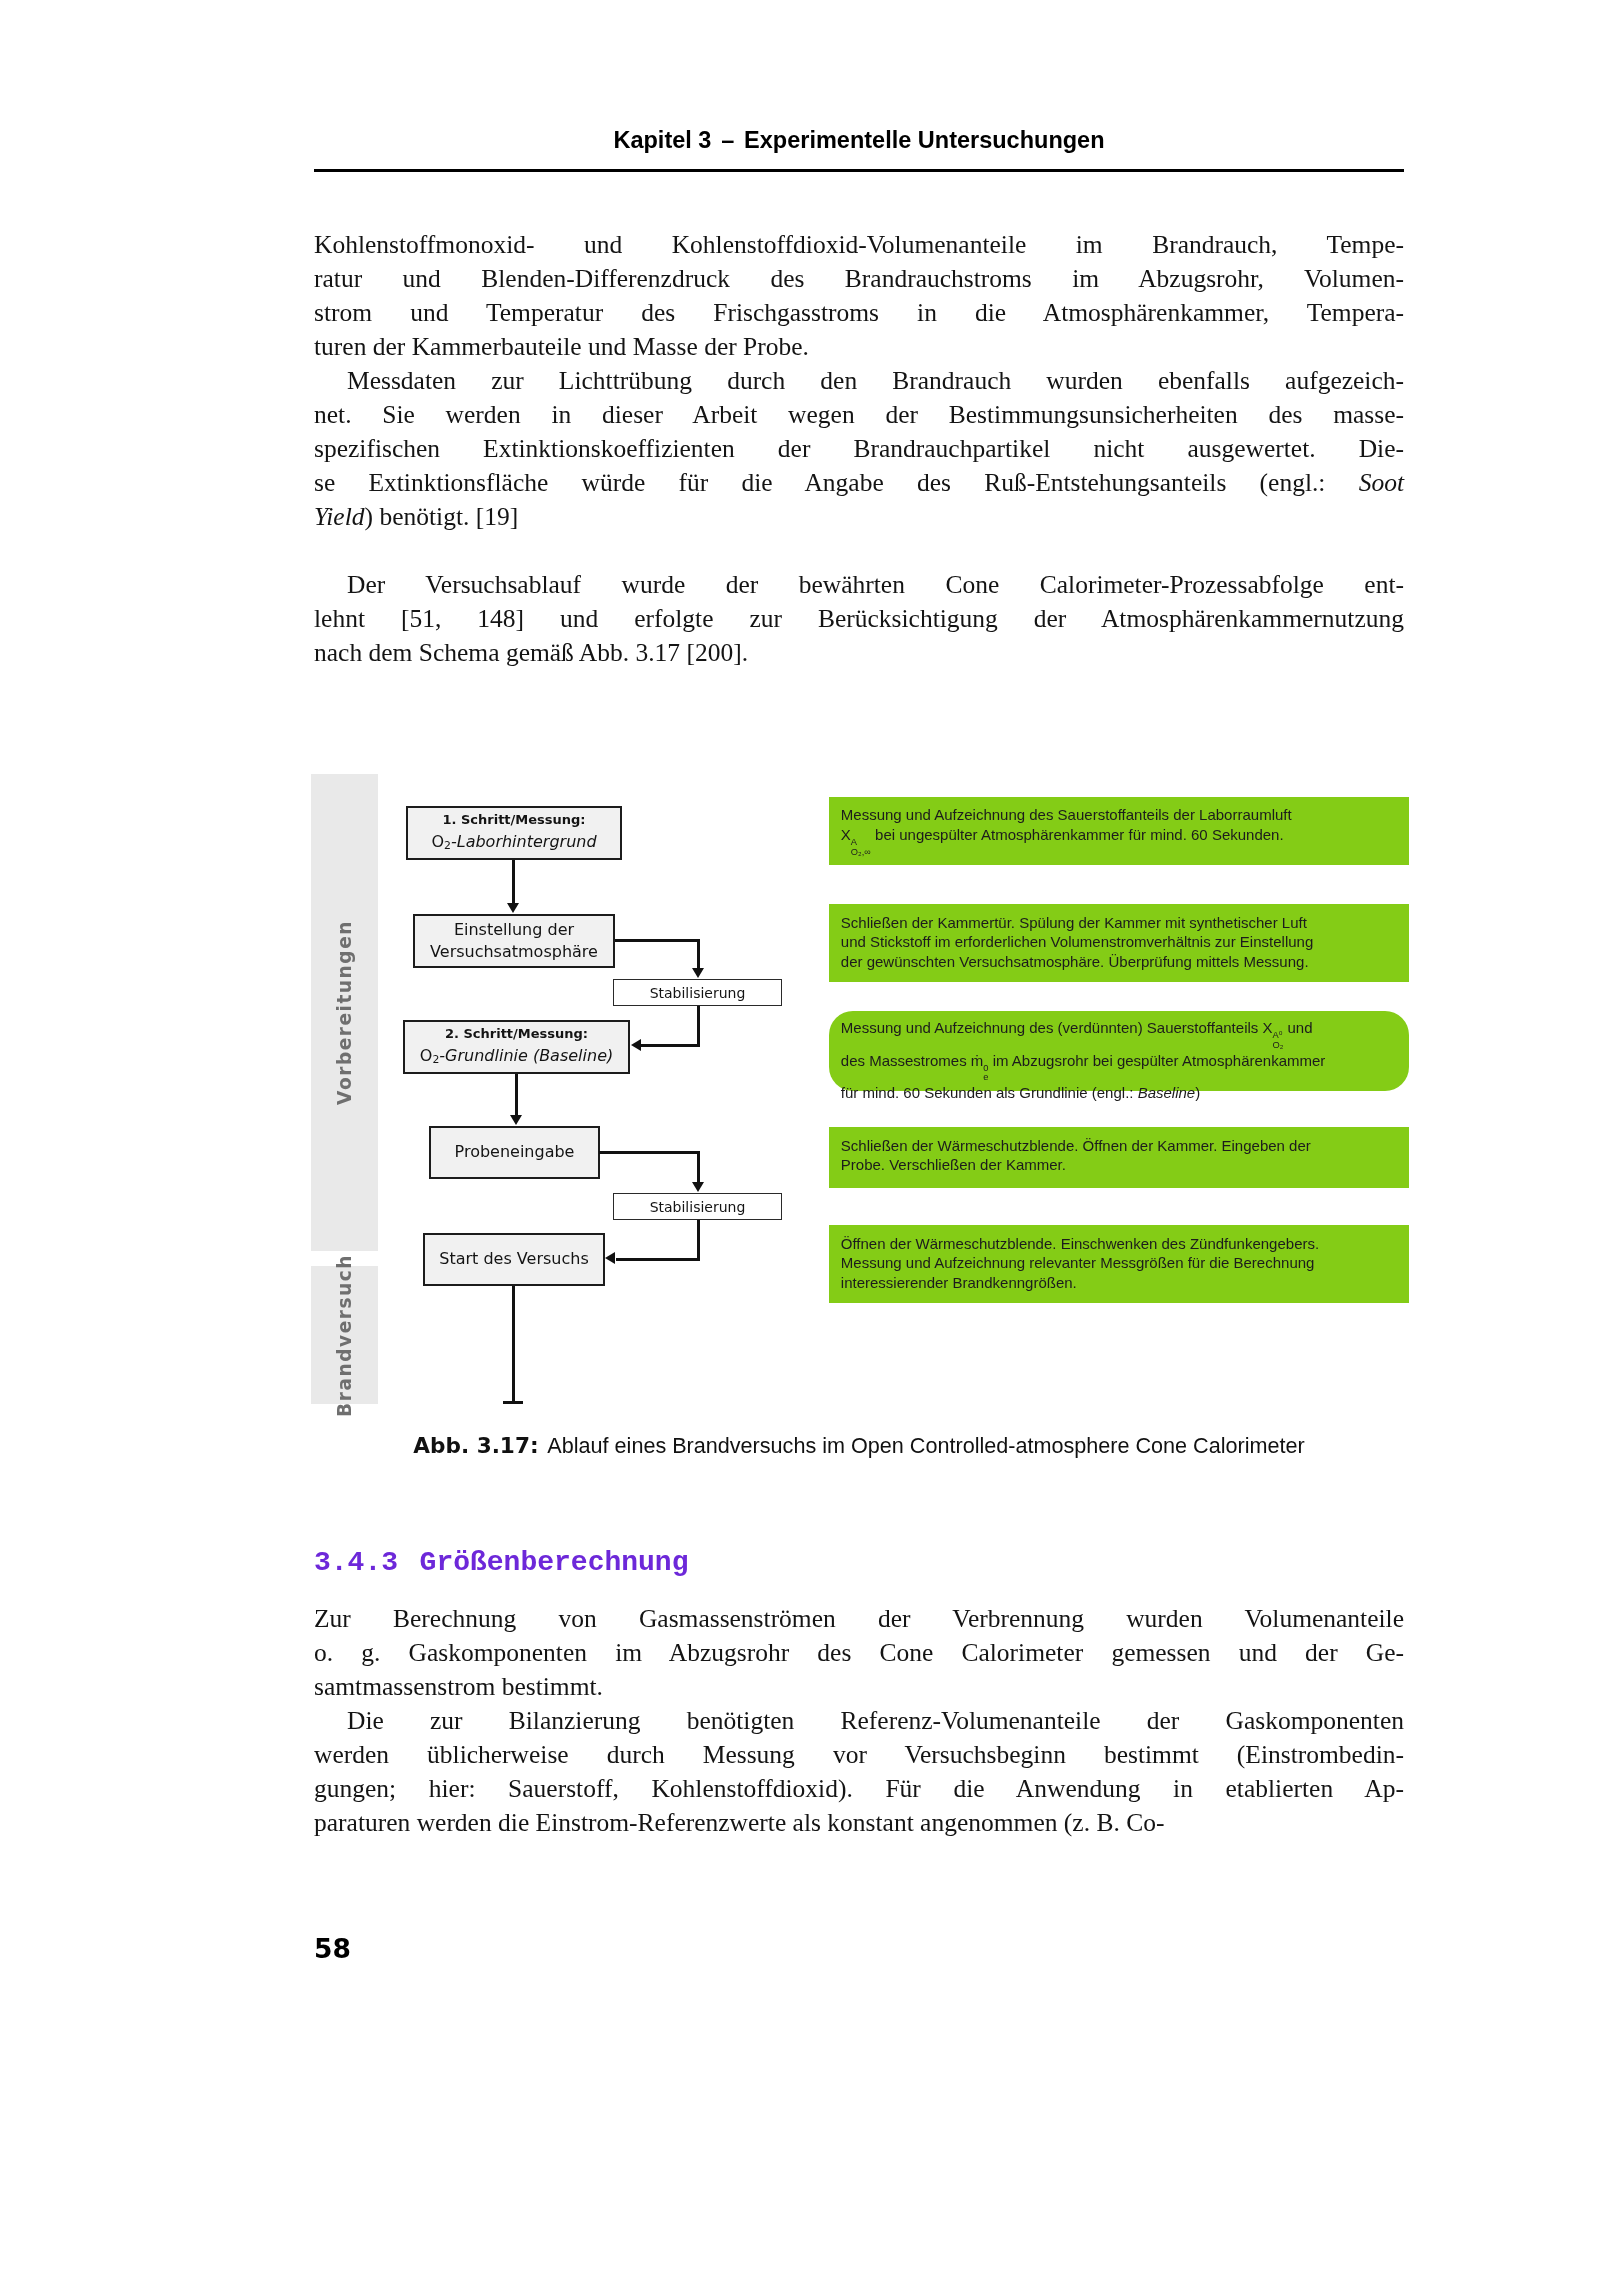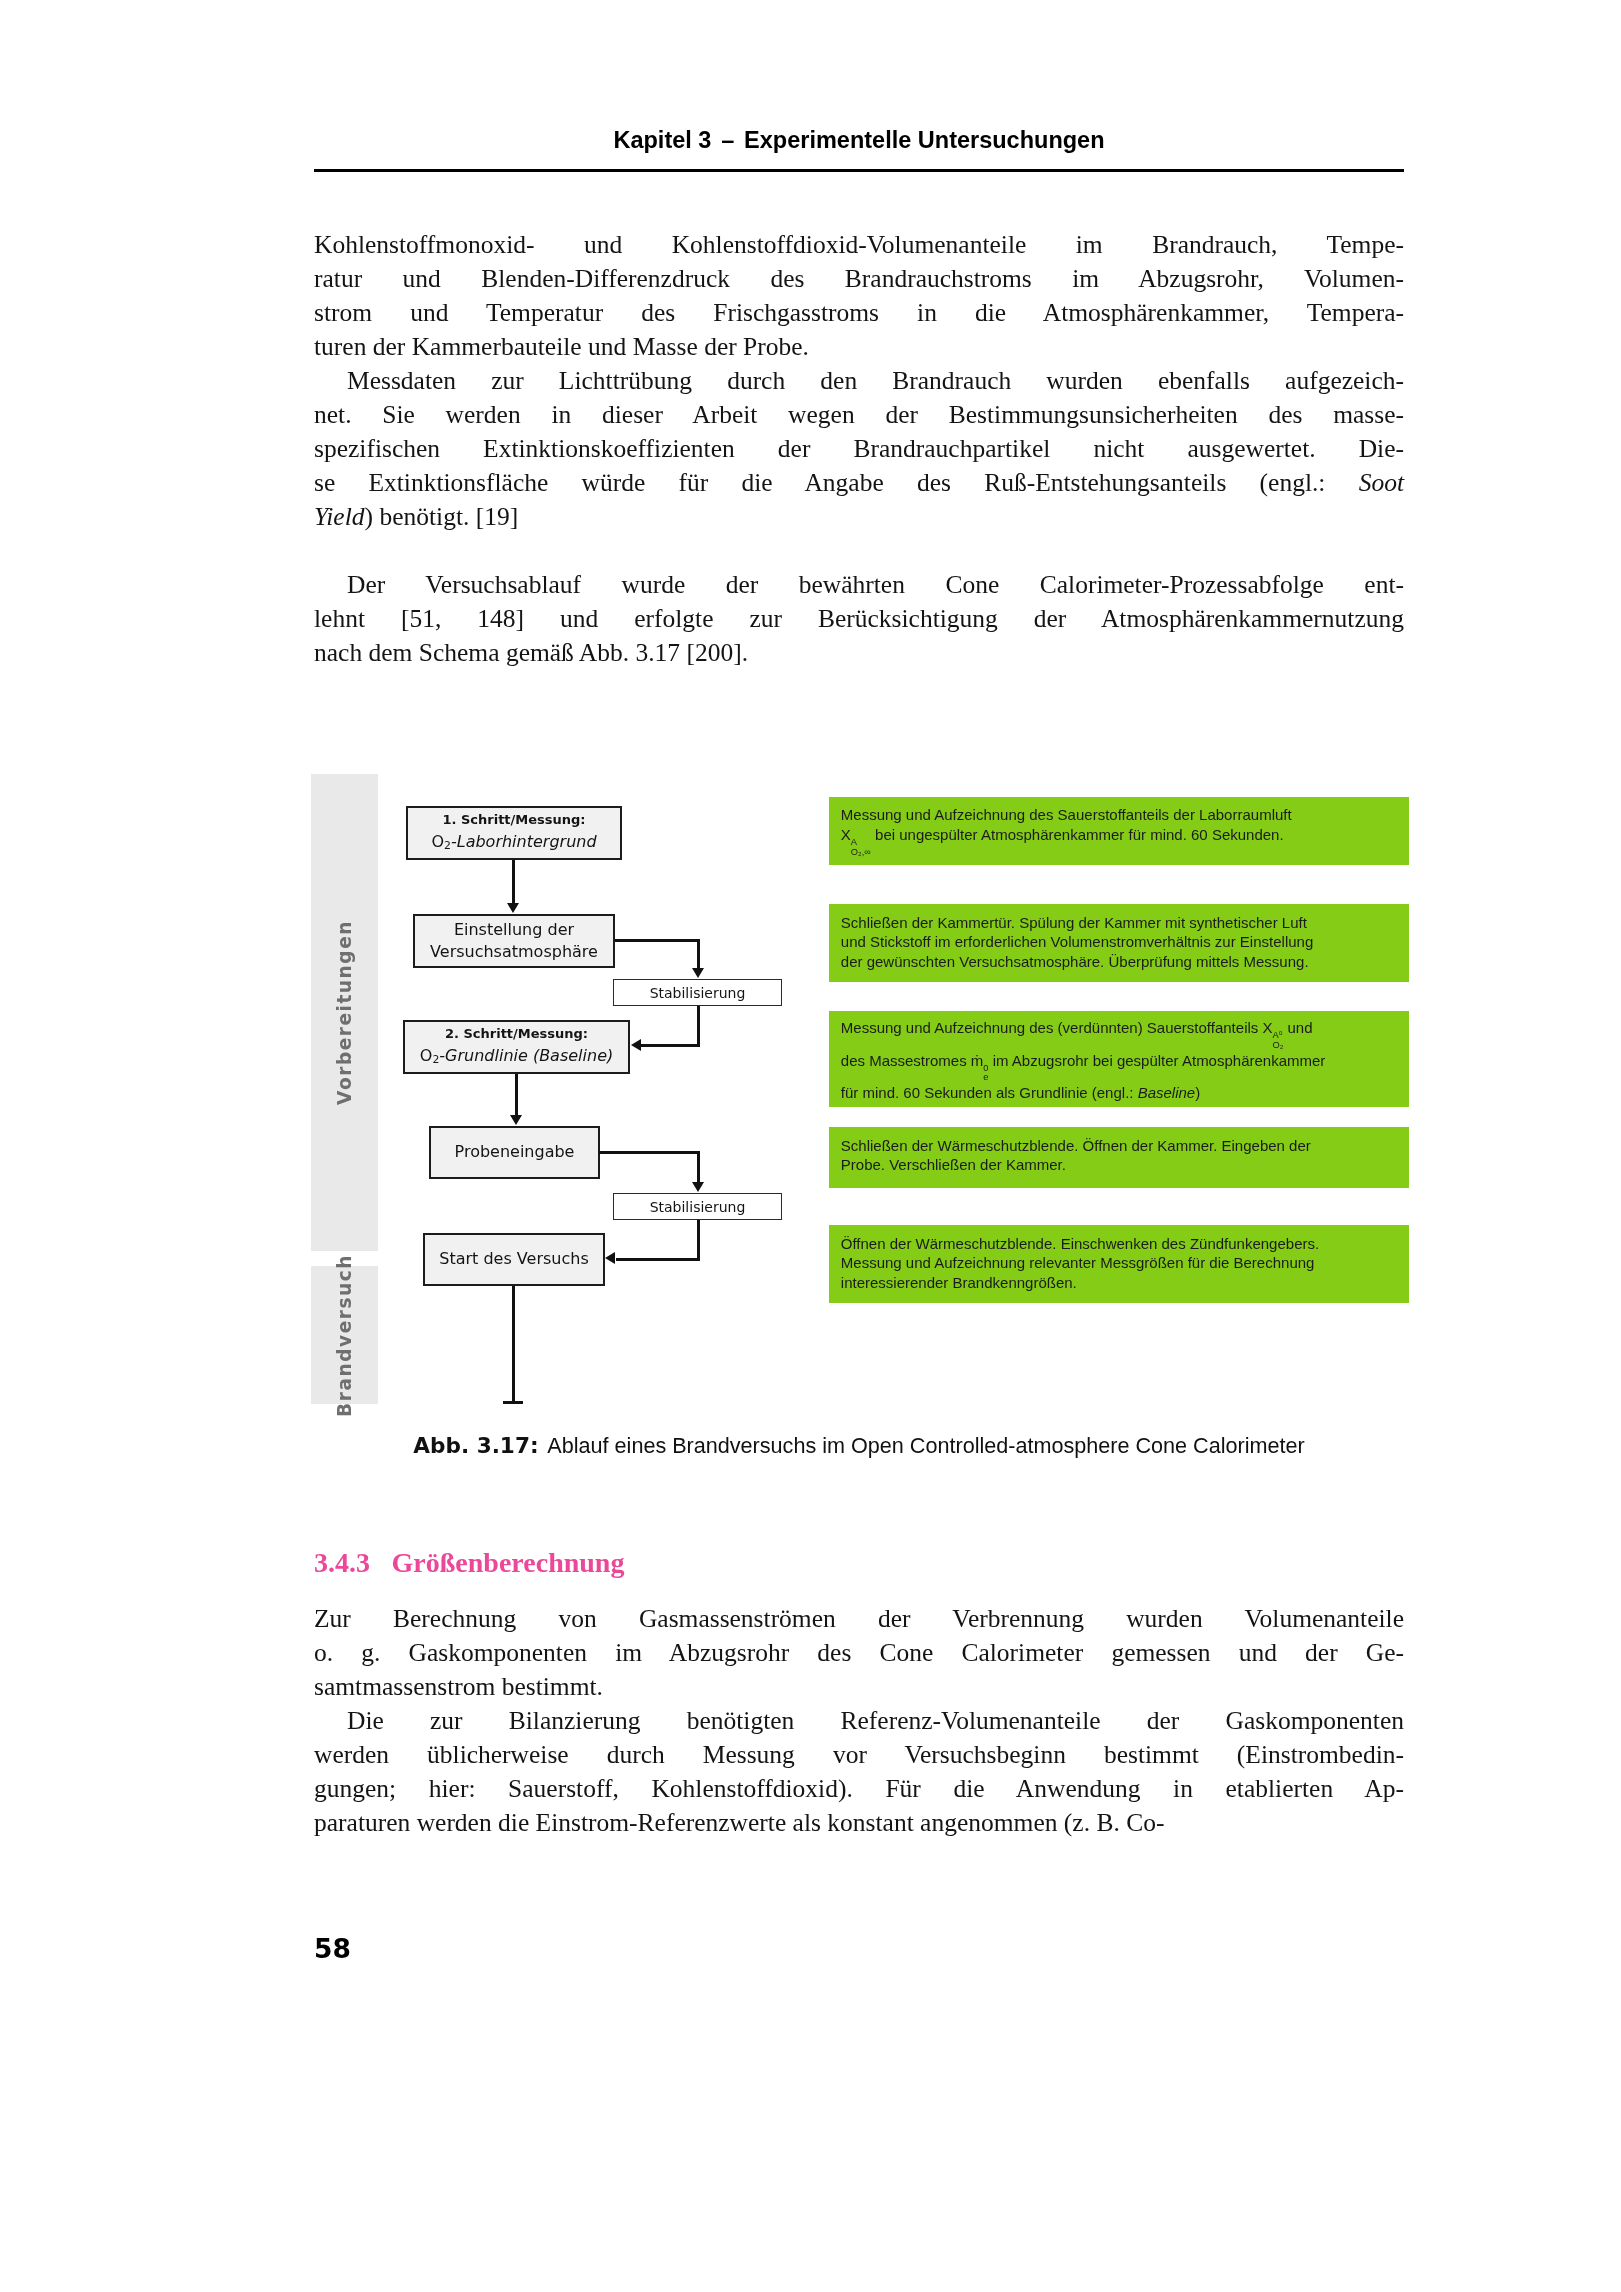--- a/index.html
+++ b/index.html
@@ -48,36 +48,36 @@
   .stabbox{position:absolute;background:#ffffff;border:1.5px solid #2a2a2a;box-sizing:border-box;
            display:flex;align-items:center;justify-content:center;font-size:14px;}
   #stab1{left:302px;top:205px;width:169px;height:27.4px;}
   #stab2{left:302px;top:419px;width:169px;height:27.4px;}
 
   .note{position:absolute;left:518px;width:580px;background:#84cc16;box-sizing:border-box;
         font-family:"Liberation Sans","DejaVu Sans",sans-serif;
         font-size:15px;line-height:19.6px;color:#1c1c1c;padding:8.8px 11.8px;}
   #note1{top:22.5px;height:68px;}
   #note2{top:130px;height:78px;}
-  #note3{top:237px;height:96px;padding-top:6.9px;}
+  #note3{top:237px;height:80px;padding-top:6.9px;border-radius:24px;}
   #note4{top:353px;height:61px;}
   #note5{top:451px;height:78px;}
 
   .line-h,.line-v{position:absolute;background:#111;}
   .ah-down{position:absolute;width:0;height:0;
            border-left:6.9px solid transparent;border-right:6.9px solid transparent;border-top:10.8px solid #111;}
   .ah-left{position:absolute;width:0;height:0;
            border-top:6.9px solid transparent;border-bottom:6.9px solid transparent;border-right:10.8px solid #111;}
 
   
   .caption{position:absolute;left:314px;top:1433px;width:1090px;text-align:center;
            font-family:"Liberation Sans","DejaVu Sans",sans-serif;font-size:21.6px;color:#111;}
   .caption .cap-label{font-weight:bold;font-family:"DejaVu Sans",sans-serif;margin-right:8.8px;}
   .section-heading{position:absolute;left:314px;top:1547px;
-           font-family:Liberation Serif, serif;font-weight:bold;font-size:28px;color:#ec4899;}
+           font-family:Liberation Mono, monospace;font-weight:bold;font-size:28px;color:#6d28d9;}
   .section-heading .num{margin-right:21.6px;}
   .page-number{position:absolute;left:314px;top:1933px;
            font-family:"DejaVu Sans","Liberation Sans",sans-serif;font-weight:bold;font-size:26.5px;color:#000;}
 </style>
 </head>
 <body>
 
 <div class="page">
 
   <div class="chapter-header">

